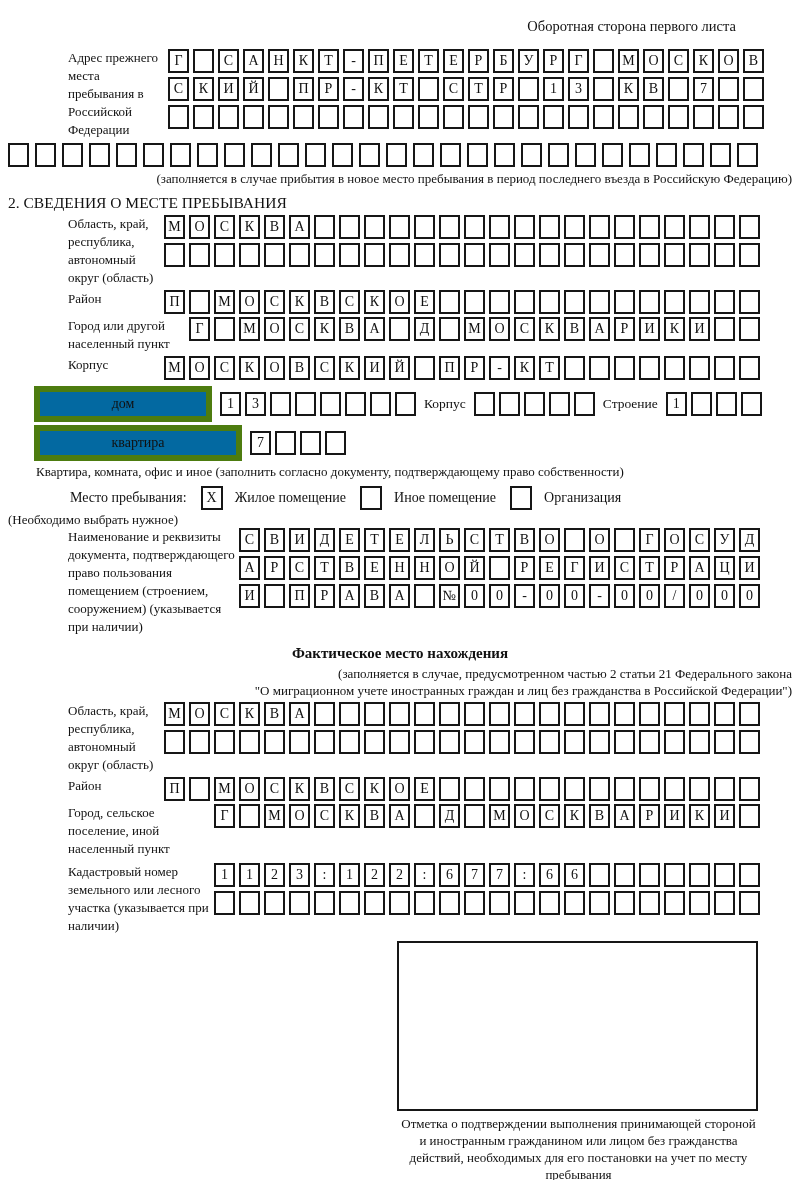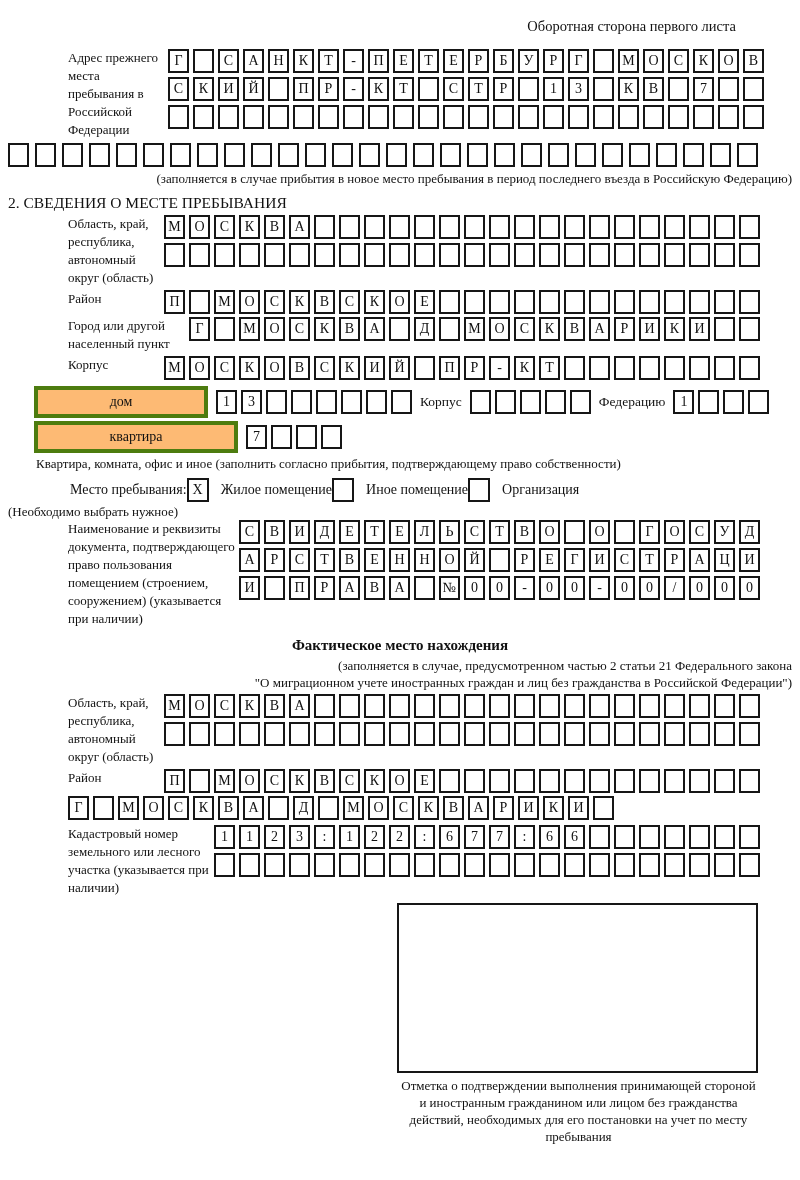--- a/index.html
+++ b/index.html
@@ -13,26 +13,26 @@
   .cells{display:flex;gap:4px;flex:none;}
   .cells-wide{gap:6px;}
   .cells-col{display:flex;flex-direction:column;gap:4px;}
   .cell{flex:none;width:17px;height:20px;border:2px solid #161616;text-align:center;
         font-size:14px;line-height:20px;background:#fff;}
   .cap{font-size:13px;line-height:17px;margin-top:3px;}
   .cap-c{text-align:right;}
   .cap-ind{margin-left:28px;}
   .sec-title{text-align:left;font-weight:normal;font-size:15.5px;margin:7px 0 2px 0;}
   .sub-title{text-align:center;font-weight:bold;font-size:15px;margin:9px 0 3px 0;}
-  .wide-box{flex:none;border:4px solid #4d7c0f;height:24px;text-align:center;
-            font-size:14px;line-height:24px;background:#fdba74;}
+  .wide-box{flex:none;border:6px solid #4d7c0f;height:24px;text-align:center;
+            font-size:14px;line-height:24px;background:#0369a1;}
   .dom-box{width:166px;} .kv-box{width:196px;}
   .dom-row{display:flex;align-items:center;margin:6px 0 0 26px;gap:8px;}
   .inline-lbl{flex:none;font-size:13.5px;}
-  .mesto-row{display:flex;align-items:center;margin:6px 0 0 62px;}
+  .mesto-row{display:flex;align-items:center;gap:14px;margin:6px 0 0 62px;}
   .cb{flex:none;width:18px;height:20px;border:2px solid #161616;text-align:center;
       font-size:14px;line-height:20px;}
   .opt{display:flex;align-items:center;gap:12px;}
   .opt-lbl{font-size:14px;}
   .mesto-cap{width:640px;font-size:13px;margin-top:2px;}
   .doc-row{margin-top:0;}
   .stamp-box{margin:6px 0 0 389px;width:357px;height:166px;border:2px solid #161616;background:#fff;}
   .stamp-cap{margin:4px 0 0 389px;width:363px;text-align:center;font-size:13px;line-height:17px;}
 </style>
 </head>
@@ -321,39 +321,39 @@
         <span class="cell"></span>
       </div>
     <div class="inline-lbl">Корпус</div>
     <div class="cells">
         <span class="cell"></span>
         <span class="cell"></span>
         <span class="cell"></span>
         <span class="cell"></span>
         <span class="cell"></span>
       </div>
-    <div class="inline-lbl">Федерацию</div>
+    <div class="inline-lbl">Строение</div>
     <div class="cells">
         <span class="cell">1</span>
         <span class="cell"></span>
         <span class="cell"></span>
         <span class="cell"></span>
       </div>
   </div>
 
   <div class="dom-row" style="margin-top:3px;">
     <div class="wide-box kv-box">квартира</div>
     <div class="cells">
         <span class="cell">7</span>
         <span class="cell"></span>
         <span class="cell"></span>
         <span class="cell"></span>
       </div>
   </div>
-  <div class="cap cap-ind" style="margin-top:2px;">Квартира, комната, офис и иное (заполнить согласно прибытия, подтверждающему право собственности)</div>
+  <div class="cap cap-ind" style="margin-top:2px;">Квартира, комната, офис и иное (заполнить согласно документу, подтверждающему право собственности)</div>
 
   <div class="mesto-row">
     <div class="inline-lbl" style="font-size:14px;">Место пребывания:</div>
     <div class="opt">
       <div class="cb">X</div>
       <div class="opt-lbl">Жилое помещение</div>
     </div>
     <div class="opt">
       <div class="cb"></div>
       <div class="opt-lbl">Иное помещение</div>
@@ -526,20 +526,21 @@
         <span class="cell"></span>
         <span class="cell"></span>
         <span class="cell"></span>
         <span class="cell"></span>
         <span class="cell"></span>
         <span class="cell"></span>
       </div>
   </div>
 
   <div class="row">
+    <div class="label w146">Город, сельское поселение, иной населенный пункт</div>
     <div class="cells">
         <span class="cell">Г</span>
         <span class="cell"></span>
         <span class="cell">М</span>
         <span class="cell">О</span>
         <span class="cell">С</span>
         <span class="cell">К</span>
         <span class="cell">В</span>
         <span class="cell">А</span>
         <span class="cell"></span>

